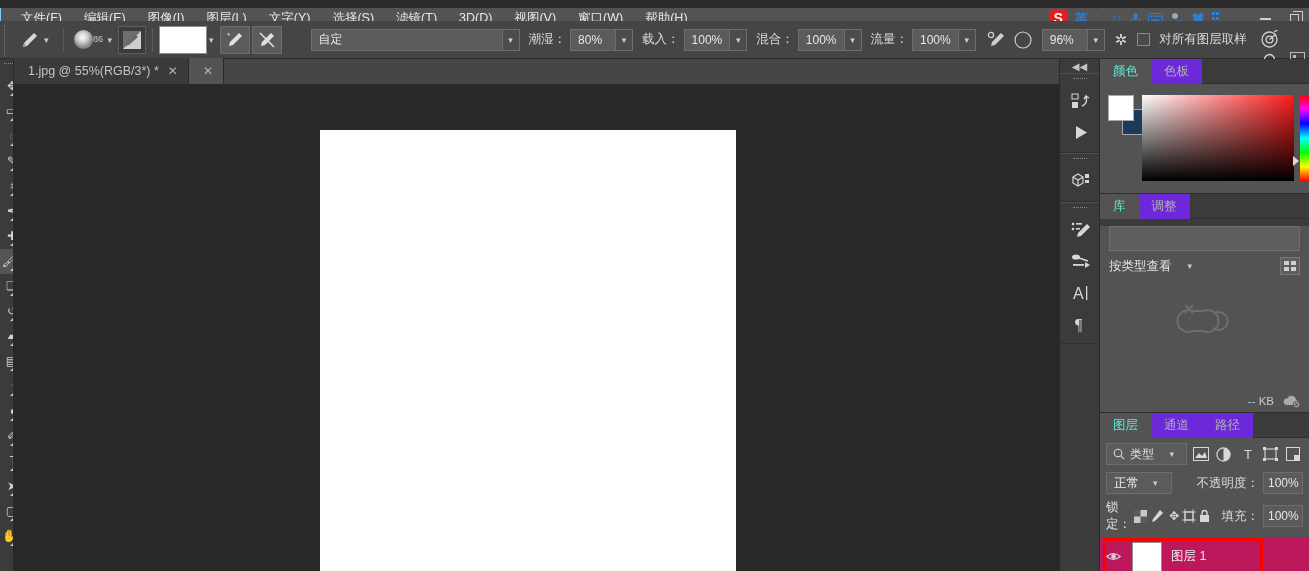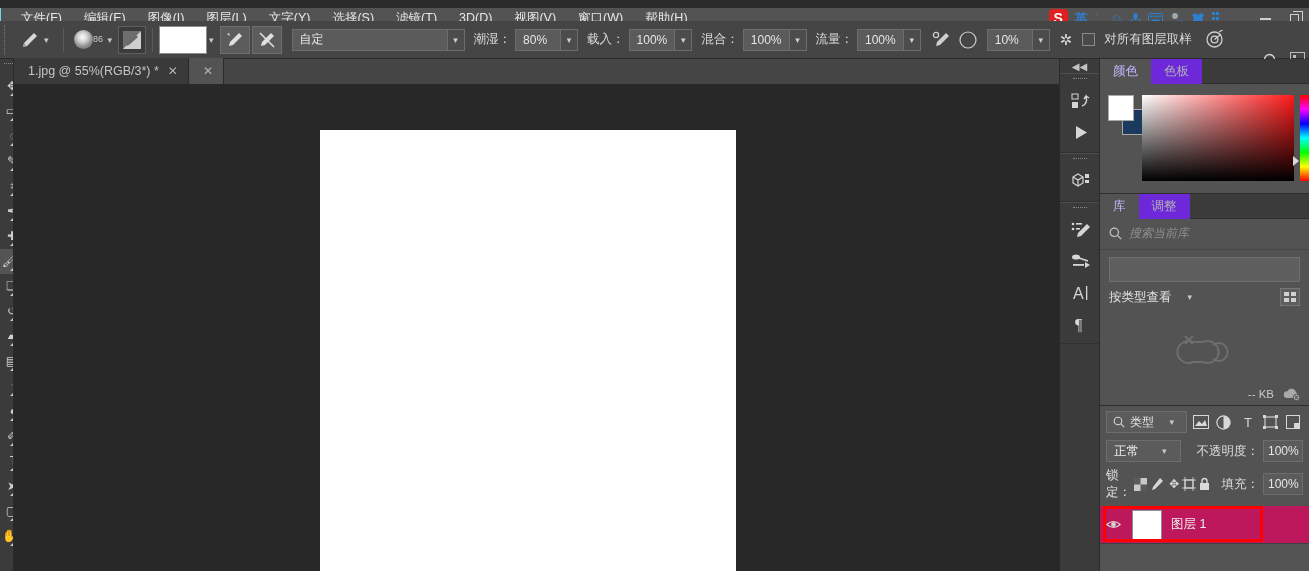--- a/index.html
+++ b/index.html
@@ -73,21 +73,21 @@
   .field {
     height: 22px; background: #5b5b5b; border: 1px solid #6d6d6d; color: #e6e6e6;
     display: flex; align-items: center; padding: 0 7px; font-size: 12px; white-space: nowrap;
   }
   .field.num { min-width: 46px; justify-content: flex-start; text-align: center; }
   .dd-btn {
     width: 17px; height: 22px; background: #4c4c4c; border: 1px solid #6d6d6d; border-left: none;
     display: flex; align-items: center; justify-content: center; color: #cfcfcf; font-size: 9px;
   }
   .lbl { font-size: 12.5px; color: #dcdcdc; margin: 0 4px 0 9px; white-space: nowrap; }
-  .wide-dd { width: 156px; }
+  .wide-dd { width: 192px; margin-left: 19px; }
   .chk {
     width: 13px; height: 13px; background: #4a4a4a;
     border: 1px solid #8a8a8a; margin-left: 10px;
   }
   .gear { color: #d8d8d8; font-size: 15px; margin-left: 10px; }
   .search-ic { position:absolute; right: 30px; top: 32px; }
   .optbar-right-ic { position:absolute; right: 4px; top: 31px; opacity: .85; }
 
   
   .tabbar {
@@ -140,21 +140,21 @@
     color: #d6d6d6; font-size: 15px;
   }
 
   
   .rightcol { position: absolute; left: 1100px; top: 59px; width: 209px; height: 512px; background: #3b3b3b; }
   .panel-tabs { display: flex; height: 25px; background: #3b3b3b; border-bottom: 1px solid #2e2e2e; }
   .ptab {
     padding: 0 13px; height: 25px; line-height: 25px; font-size: 12.5px;
     color: #b2b2b2; background: #6d28d9;
   }
-  .ptab.active { background: #535353; color: #c4b5fd; text-align: right; }
+  .ptab.active { background: #535353; color: #5eead4; text-align: right; }
 
   
   .colorpanel { height: 109px; position: relative; background: #535353; }
   .sw-wrap { position: absolute; left: 8px; top: 11px; width: 40px; height: 40px; }
   .sw-fg { position: absolute; left: 0; top: 0; width: 26px; height: 26px; background: #fff; border: 1px solid #a8a8a8; }
   .sw-bg { position: absolute; left: 14px; top: 14px; width: 26px; height: 26px; background: #1b3a5c; border: 1px solid #a8a8a8; }
   .spectrum {
     position: absolute; left: 42px; top: 11px; width: 152px; height: 86px;
     background:
       linear-gradient(to bottom, rgba(0,0,0,0) 0%, #000 100%),
@@ -372,21 +372,21 @@
           <circle cx="4" cy="5" r="2.6" stroke="#cfcfcf" stroke-width="1.3" fill="none"></circle>
         </svg>
     </div>
     <div class="tool-ic">
       <svg width="18" height="18" viewBox="0 0 18 18">
           <path d="M9 1 a8 8 0 0 1 0 16 a5.5 5.5 0 0 0 0 -16z" fill="#cfcfcf"></path>
           <circle cx="9" cy="9" r="8" stroke="#cfcfcf" stroke-width="1.2" fill="none"></circle>
         </svg>
     </div>
     <div style="display:flex; margin-left:6px;">
-      <div class="field num">10%</div>
+      <div class="field num">96%</div>
       <div class="dd-btn">▾</div>
     </div>
     <span class="gear">✲</span>
     <div class="chk"></div>
     <span class="lbl">对所有图层取样</span>
     <div class="tool-ic" style="margin-left:6px;">
       <svg width="19" height="19" viewBox="0 0 19 19">
           <circle cx="9.5" cy="9.5" r="7.5" stroke="#cfcfcf" stroke-width="1.3" fill="none"></circle>
           <circle cx="9.5" cy="9.5" r="3.4" stroke="#cfcfcf" stroke-width="1.3" fill="none"></circle>
           <path d="M14 2 L19 -1" stroke="#cfcfcf" stroke-width="1.3"></path>
@@ -560,29 +560,20 @@
       <div class="hue-marker"></div>
       <div class="huestrip"></div>
     </div>
     <div class="panel-div"></div>
 
     <div class="panel-tabs">
       <div class="ptab active">库</div>
       <div class="ptab">调整</div>
     </div>
     <div class="libpanel">
-      <div class="lib-search">
-        <span>
-          <svg width="13" height="13" viewBox="0 0 13 13">
-              <circle cx="5.3" cy="5.3" r="4.2" stroke="#c4c4c4" stroke-width="1.2" fill="none"></circle>
-              <path d="M8.4 8.4 L12.2 12.2" stroke="#c4c4c4" stroke-width="1.2"></path>
-            </svg>
-        </span>
-        <span class="lib-search-txt">搜索当前库</span>
-      </div>
       <div class="lib-sel"></div>
       <div class="lib-viewrow">
         <span style="display:flex; align-items:center; gap:14px;">
           <span class="lib-view-label">按类型查看</span>
           <span class="caret">▾</span>
         </span>
         <span class="grid-ic">
             <i></i>
             <i></i>
             <i></i>
@@ -602,20 +593,25 @@
           <svg width="19" height="14" viewBox="0 0 19 14">
               <path d="M5 11 a3.4 3.4 0 0 1 0.4 -6.8 a4.6 4.6 0 0 1 8.6 1.4 a2.8 2.8 0 0 1 -0.4 5.4z" fill="#a9a9a9"></path>
               <circle cx="14.5" cy="10.5" r="3.2" fill="#a9a9a9" stroke="#535353" stroke-width="1"></circle>
               <path d="M13.2 9.2 L15.8 11.8 M15.8 9.2 L13.2 11.8" stroke="#535353" stroke-width="1.1"></path>
             </svg>
         </span>
       </div>
     </div>
     <div class="panel-div"></div>
 
+    <div class="panel-tabs">
+      <div class="ptab active">图层</div>
+      <div class="ptab">通道</div>
+      <div class="ptab">路径</div>
+    </div>
     <div class="layerspanel">
       <div class="lyr-filter">
         <div class="lyr-typebox">
           <span>
             <svg width="12" height="12" viewBox="0 0 12 12">
                 <circle cx="5" cy="5" r="3.8" stroke="#d8d8d8" stroke-width="1.1" fill="none"></circle>
                 <path d="M7.8 7.8 L11.2 11.2" stroke="#d8d8d8" stroke-width="1.1"></path>
               </svg>
           </span>
           <span>类型</span>
@@ -649,21 +645,21 @@
               <rect x="8" y="8" width="5" height="5" fill="#d8d8d8"></rect>
             </svg>
         </span>
       </div>
 
       <div class="lyr-mode">
         <div class="mode-box">
           <span>正常</span>
           <span class="caret">▾</span>
         </div>
-        <span class="lbl" style="margin-left:16px;">不透明度：</span>
+        <span class="lbl" style="margin-left:25px;">不透明度：</span>
         <div class="field num" style="min-width:40px; padding:0 4px;">100%</div>
       </div>
 
       <div class="lock-row">
         <span>锁定：</span>
         <span class="lock-ic">
           <svg width="13" height="13" viewBox="0 0 13 13">
               <rect x="0" y="0" width="13" height="13" fill="#c9c9c9"></rect>
               <rect x="0" y="0" width="6.5" height="6.5" fill="#5b5b5b"></rect>
               <rect x="6.5" y="6.5" width="6.5" height="6.5" fill="#5b5b5b"></rect>

